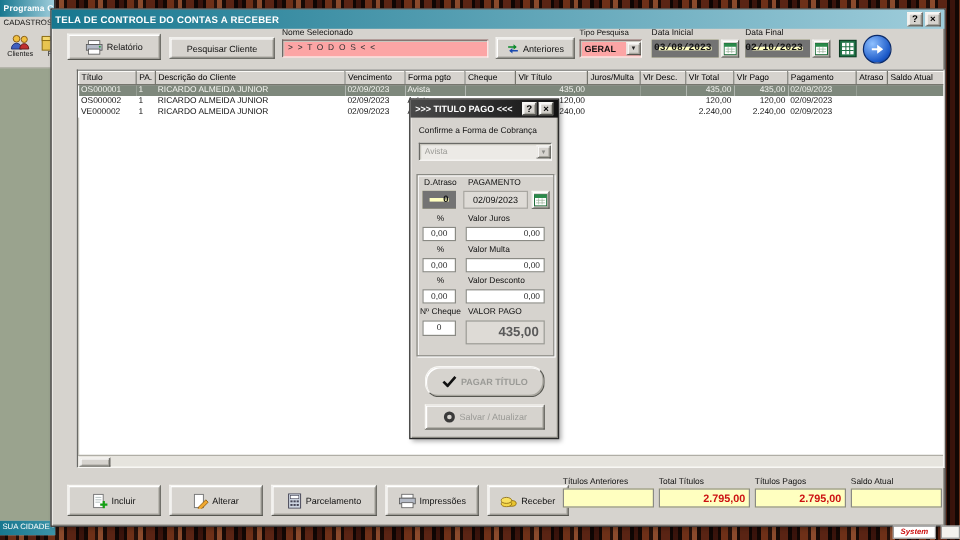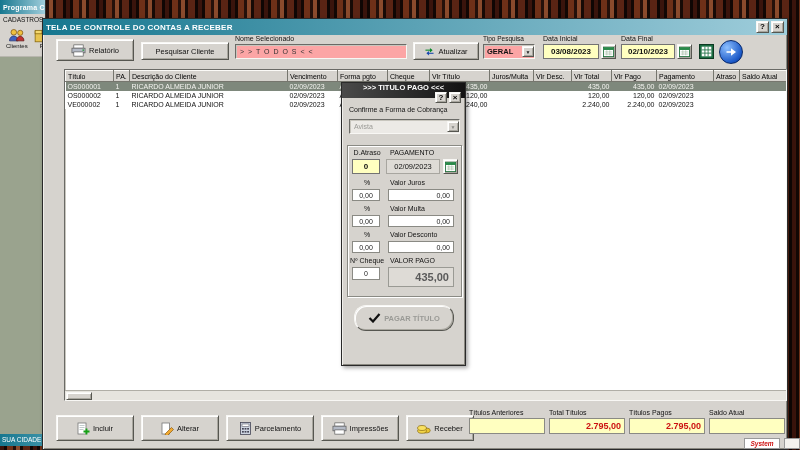--- a/index.html
+++ b/index.html
@@ -22,22 +22,22 @@
     font-size:7.5px; color:#111; cursor:default; white-space:nowrap; }
   .lbl7 { font-size:7px; color:#111; white-space:nowrap; }
   .window { background:var(--window-bg); border:1px solid #2a2a2a;
     box-shadow: inset 1px 1px 0 #f0efeb, inset -1px -1px 0 #8a8880, 2px 2px 4px rgba(0,0,0,.35); }
   .titlebar { display:flex; align-items:center; padding:0 3px;
     background:linear-gradient(90deg, var(--titlebar-start), var(--titlebar-end));
     color:#fff; font-size:8px; font-weight:bold; letter-spacing:.2px; }
   .tb-btns { margin-left:auto; display:flex; gap:2px; }
   .tbtn { width:13px; height:12px; font-size:8px; font-weight:bold; line-height:10px; text-align:center;
     color:#000; padding:0; }
-  .yellowfield { background:var(--field-yellow); border:1px solid #737373;
-    font-size:8px; font-weight:bold; color:#111; display:flex; align-items:center; justify-content:center; }
+  .yellowfield { background:var(--field-yellow); border:6px solid #737373;
+    font-size:8px; font-weight:bold; color:#111; display:flex; align-items:center; justify-content:flex-end;font-family:Liberation Mono, monospace; }
   .whitefield { background:#fff; border:1px solid #8a8a84; font-size:7px; color:#222;
     display:flex; align-items:center; }
   table.grid { border-collapse:collapse; table-layout:fixed; background:#fff; width:722px; }
   table.grid th { background:var(--window-bg); font-weight:normal; font-size:7px; text-align:left;
     height:11px; padding:0 2px; border:1px solid; border-color:#fbfaf7 #76766e #76766e #fbfaf7; white-space:nowrap; overflow:hidden; }
   table.grid td { font-size:7px; height:9px; line-height:9px; padding:0 2px; white-space:nowrap; overflow:hidden; color:#111; }
   table.grid td.r { text-align:right; }
   table.grid tr.sel td { background:var(--selected-row); color:#f4f4f0; }
   .summary-label { font-size:7px; color:#111; white-space:nowrap; }
   .summary-field { background:var(--field-yellow); border:1px solid #8a8a84; height:16px;
@@ -80,21 +80,21 @@
         <div style="font-size:6px; color:#111;">F</div>
       </div>
     </div>
     <div style="position:absolute; left:0; top:56px; right:0; bottom:12px; background:var(--left-app-body); border-top:1px solid #b8b6ae;"></div>
     <div style="position:absolute; left:0; bottom:0; width:46px; height:12px;
                 background:linear-gradient(90deg,#17778f,#3d93a8); color:#fff; font-size:6.5px; line-height:12px; padding-left:2px; white-space:nowrap; overflow:hidden;">
       <span>SUA CIDADE -</span>
     </div>
   </div>
 
-  <div class="abs window" style="left:42px; top:18px; width:746px; height:432px;">
+  <div class="abs window" style="left:42px; top:7px; width:746px; height:432px;">
 
     <div class="titlebar" style="height:16px;">
       <span>TELA DE CONTROLE DO CONTAS A RECEBER</span>
       <span class="tb-btns">
         <span class="raised tbtn">?</span>
         <span class="raised tbtn">×</span>
       </span>
     </div>
 
     <div class="abs raised btn" style="left:98px; top:23px; width:88px; height:18px;">
@@ -120,21 +120,21 @@
 
     <div class="abs raised btn" style="left:370px; top:23px; width:66px; height:18px;">
       <span class="ic">
         <svg width="11" height="9" viewBox="0 0 12 10">
           <path d="M1.5 3.5h7" stroke="#0a8a2a" stroke-width="1.2" fill="none"></path>
           <path d="M6.5 1l3 2.5-3 2.5z" fill="#0a8a2a"></path>
           <path d="M10.5 7H3.5" stroke="#1a4ab0" stroke-width="1.2" fill="none"></path>
           <path d="M5.5 4.5l-3 2.5 3 2.5z" fill="#1a4ab0"></path>
         </svg>
       </span>
-      <span>Atualizar</span>
+      <span>Anteriores</span>
     </div>
 
     <div class="abs lbl7" style="left:440px; top:16px; font-size:6.5px;">Tipo  Pesquisa</div>
     <div class="abs sunken" style="left:440px; top:25px; width:52px; height:15px; display:flex; align-items:center;">
       <span style="flex:1; font-size:7.5px; font-weight:bold; padding-left:3px; color:#111;">GERAL</span>
       <span class="raised ic" style="width:12px; height:11px; font-size:5px; color:#222;">▼</span>
     </div>
 
     <div class="abs lbl7" style="left:500px; top:16px;">Data Inicial</div>
     <div class="abs yellowfield" style="left:500px; top:25px; width:56px; height:15px;">
@@ -349,21 +349,21 @@
       <div class="summary-label">Títulos Pagos</div>
       <div class="summary-field" style="margin-top:2px;">2.795,00</div>
     </div>
     <div class="abs" style="left:666px; top:390px; width:76px;">
       <div class="summary-label">Saldo Atual</div>
       <div class="summary-field" style="margin-top:2px;"></div>
     </div>
   </div>
 
   <div class="abs window" style="left:341px; top:82px; width:125px; height:284px; z-index:5;">
-    <div class="dlg-titlebar" style="height:15px;flex-direction:column;">
+    <div class="dlg-titlebar" style="height:15px;">
       <span>&gt;&gt;&gt; TITULO PAGO &lt;&lt;&lt;</span>
       <span class="tb-btns">
         <span class="raised tbtn" style="width:12px; height:11px;">?</span>
         <span class="raised tbtn" style="width:12px; height:11px;">×</span>
       </span>
     </div>
 
     <div class="abs lbl7" style="left:7px; top:23px;">Confirme a Forma de Cobrança</div>
 
     <div class="abs sunken" style="left:7px; top:36px; width:111px; height:15px; background:#eceae6; display:flex; align-items:center;">
@@ -434,20 +434,29 @@
 
     <div class="abs raised btn" style="left:12px; top:222px; width:100px; height:26px; color:#9a9a96; font-weight:bold;border-radius:12px;">
       <span class="ic">
         <svg width="13" height="10" viewBox="0 0 12 10">
           <path d="M1 5l3.5 3.5L11 1" stroke="#111" stroke-width="2.2" fill="none"></path>
         </svg>
       </span>
       <span>PAGAR TÍTULO</span>
     </div>
 
+    <div class="abs raised btn" style="left:12px; top:254px; width:100px; height:21px; color:#9a9a96;">
+      <span class="ic">
+        <svg width="11" height="11" viewBox="0 0 12 12">
+          <circle cx="6" cy="6" r="5" fill="#3a3a3a"></circle>
+          <circle cx="6" cy="6" r="2.1" fill="#d6d3ce"></circle>
+        </svg>
+      </span>
+      <span>Salvar / Atualizar</span>
+    </div>
   </div>
 
   <div class="abs" style="left:744px; top:438px; width:36px; height:11px; background:#fff; border:1px solid #999;
               font-size:6.5px; font-weight:bold; font-style:italic; color:#cc1111; text-align:center; line-height:9px;">
     <span>System</span>
   </div>
   <div class="abs" style="left:784px; top:438px; width:16px; height:11px; background:#f4f2ee; border:1px solid #999;"></div>
 
 </div>
 

